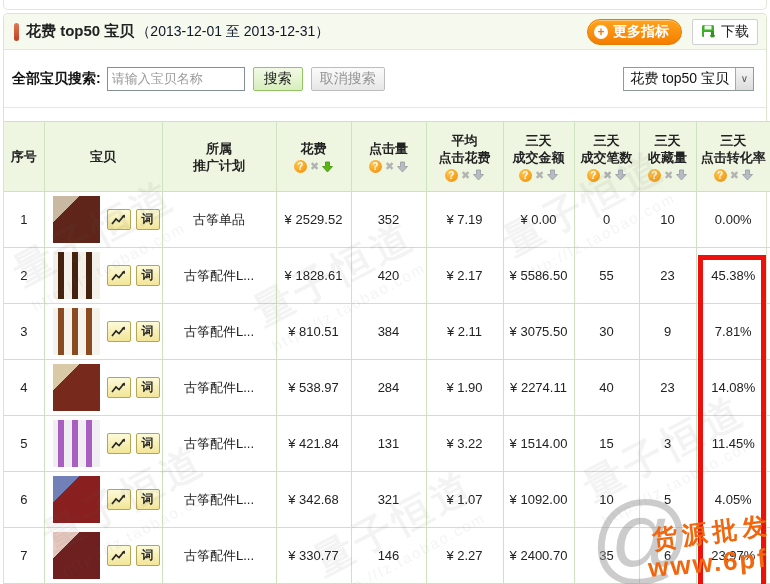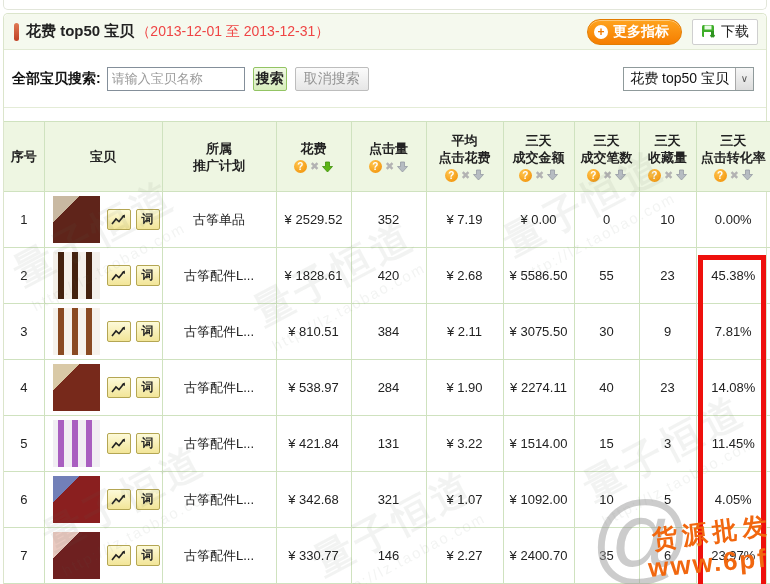--- a/index.html
+++ b/index.html
@@ -20,21 +20,21 @@
     border:1px solid #dbe5cb;border-bottom:none;border-radius:5px 5px 0 0;
     background:#fff;
   }
   
   .titlebar{
     height:35px;background:#f5f9ee;border-bottom:1px solid #e2ead4;
     border-radius:5px 5px 0 0;display:flex;align-items:center;padding:0 8px;
   }
   .red-marker{width:5px;height:18px;border-radius:3px;background:linear-gradient(180deg,#e07a55,#bf3f24);margin:0 7px 0 2px;}
   .title-bold{font-weight:bold;font-size:15px;color:#222;}
-  .title-date{font-size:14px;color:#ef4444;margin-left:2px;}
+  .title-date{font-size:14px;color:#0f172a;margin-left:2px;}
   .titlebar-spacer{flex:1;}
   .more-btn{
     display:inline-flex;align-items:center;gap:5px;height:24px;padding:0 12px 0 6px;
     border:1px solid #e37c00;border-radius:13px;cursor:pointer;
     background:linear-gradient(180deg,#ffa41e,#f57d00);
     color:#fff;font-weight:bold;font-size:14px;box-shadow:inset 0 1px 0 rgba(255,255,255,.4);
   }
   .plus-circle{
     width:14px;height:14px;border-radius:50%;background:#fff;color:#f07a00;
     font-weight:bold;font-size:12px;line-height:14px;text-align:center;display:inline-block;
@@ -46,24 +46,23 @@
   }
   
   .search-row{height:57px;border-bottom:1px solid #e4ecd7;display:flex;align-items:center;padding:0 8px;background:#fff;}
   .search-label{font-weight:bold;font-size:14px;color:#111;margin-right:6px;}
   .search-input{
     width:128px;height:20px;border:1px solid #848f9a;padding:1px 4px;font-size:13px;
     color:#701a75;font-family:inherit;
   }
   .search-input::placeholder{color:#9a9a9a;}
   .btn-search{
-    margin-left:8px;height:24px;padding:0 2px;font-size:14px;color:#222;cursor:pointer;
+    margin-left:8px;height:24px;padding:0 10px;font-size:14px;color:#222;cursor:pointer;
     border:1px solid #93c464;border-radius:2px;
     background:linear-gradient(180deg,#f2fae6,#d7eebc);
-    font-weight:bold;
   }
   .btn-cancel{
     margin-left:8px;height:24px;padding:0 8px;font-size:14px;color:#949494;cursor:default;
     border:1px solid #bdbdbd;border-radius:2px;
     background:linear-gradient(180deg,#fbfbfb,#e6e6e6);
     font-family:Liberation Serif, serif;
   }
   .search-spacer{flex:1;}
   .report-select{
     display:inline-flex;align-items:stretch;height:22px;border:1px solid #8f9a9b;background:#fff;
@@ -296,21 +295,21 @@
                     <path d="M13.8 1.5 L14 5 L10.5 3.2 Z" fill="#222"></path>
                   </svg>
                 </a>
                 <a class="mini-btn">词</a>
               </div>
             </div>
           </td>
           <td>古筝配件L...</td>
           <td>¥ 1828.61</td>
           <td>420</td>
-          <td>¥ 2.68</td>
+          <td>¥ 2.17</td>
           <td>¥ 5586.50</td>
           <td>55</td>
           <td>23</td>
           <td>45.38%</td>
         </tr>
         <tr>
           <td>3</td>
           <td>
             <div class="item-cell">
               <div class="thumb" style="background-color:#f6f2ec;background-image:repeating-linear-gradient(90deg, transparent 0 5px, #8a4a22 5px 11px, transparent 11px 14px)"></div>

